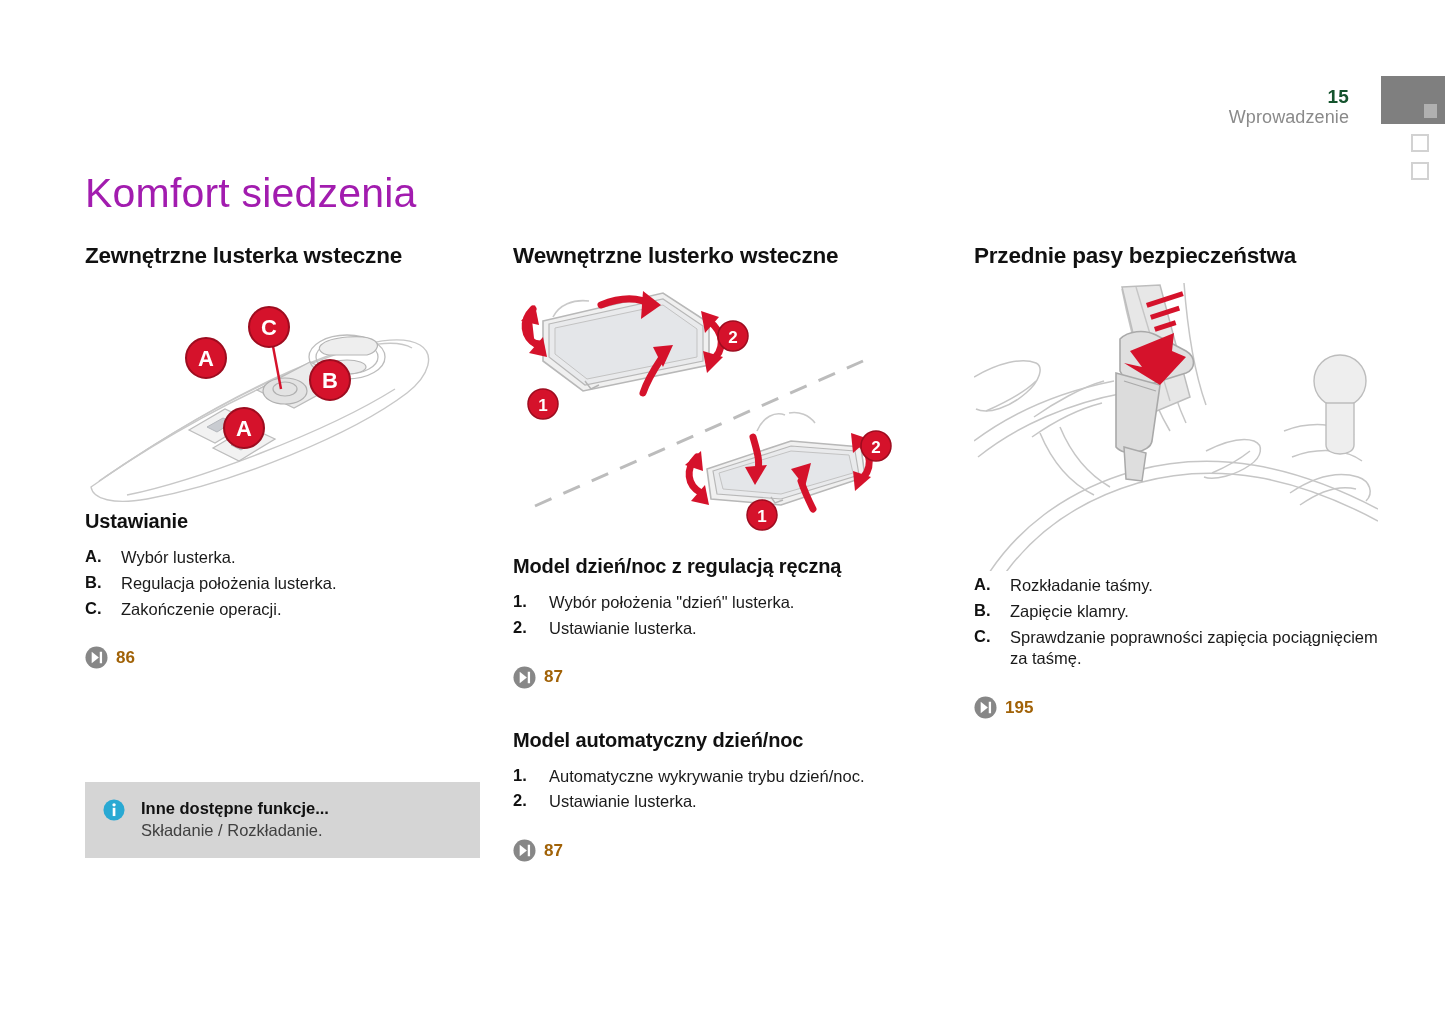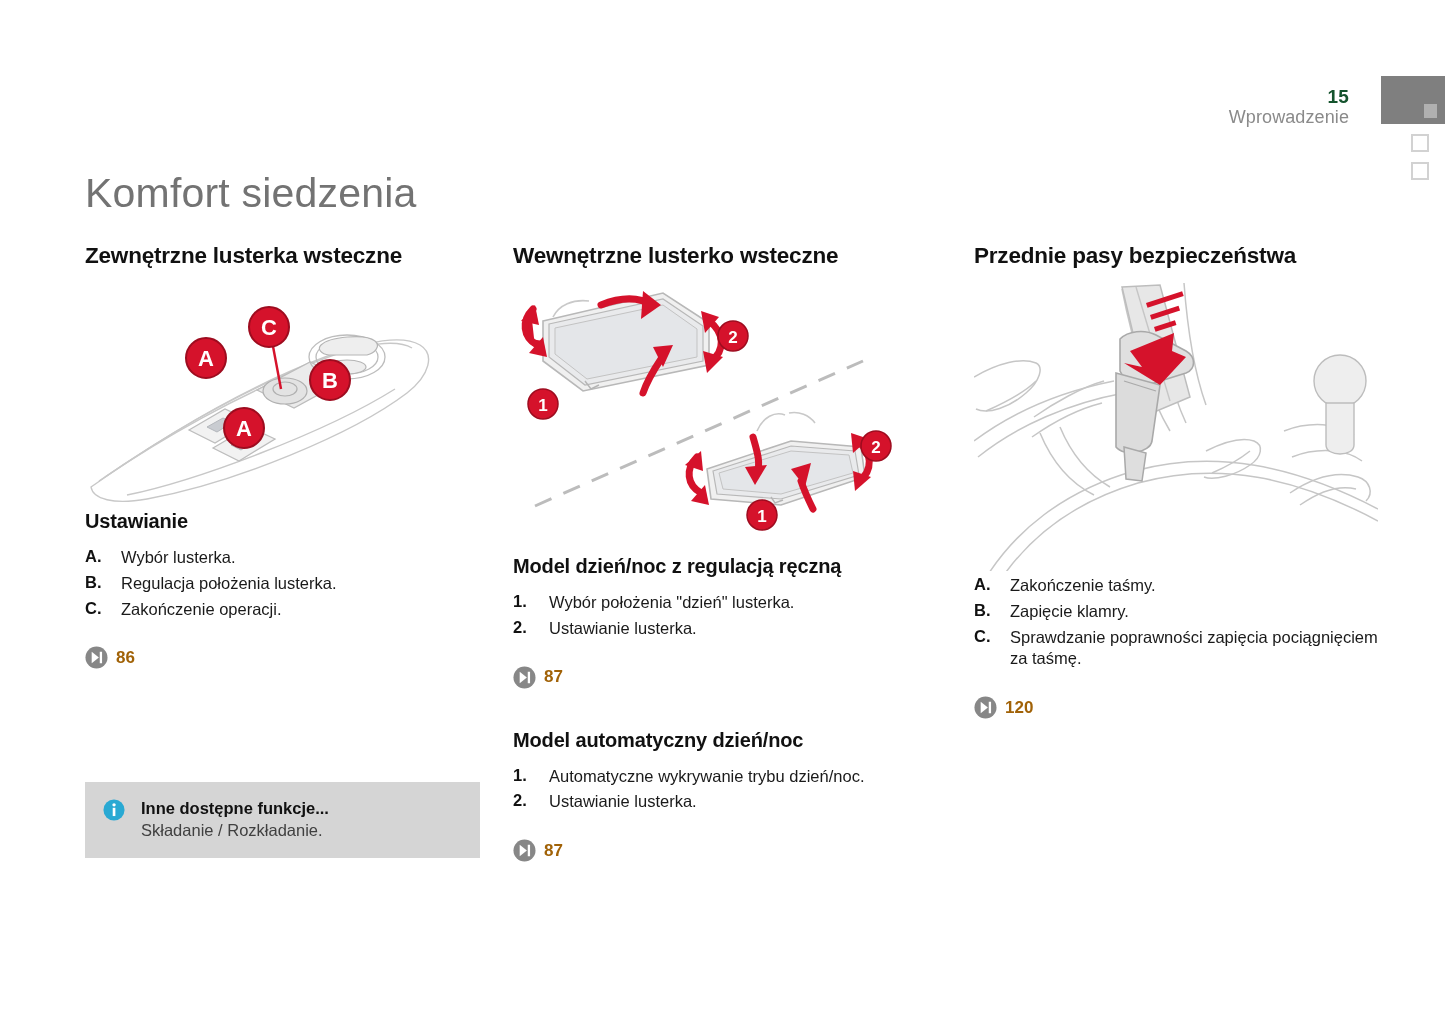--- a/index.html
+++ b/index.html
@@ -64,21 +64,21 @@
     box-sizing: border-box;
     background: #ffffff;
   }
 
   
   .page-title {
     position: absolute;
     left: 85px;
     top: 170px;
     font-size: 41px;
-    color: #737373;
+    color: #a21caf;
     letter-spacing: 0.2px;
     white-space: nowrap;
   }
 
   
   .column {
     position: absolute;
     top: 231px;
     width: 400px;
   }
@@ -483,33 +483,33 @@
         <rect x="172" y="22" width="38" height="5" transform="rotate(-18 172 22)"></rect>
         <rect x="176" y="34" width="30" height="5" transform="rotate(-18 176 34)"></rect>
         <rect x="180" y="46" width="22" height="5" transform="rotate(-18 180 46)"></rect>
       </g>
     </svg>
   </div>
 
   <div class="item-list">
     <div class="item-row">
       <span class="item-key">A.</span>
-      <span class="item-text">Zakończenie taśmy.</span>
+      <span class="item-text">Rozkładanie taśmy.</span>
     </div>
     <div class="item-row">
       <span class="item-key">B.</span>
       <span class="item-text">Zapięcie klamry.</span>
     </div>
     <div class="item-row">
       <span class="item-key">C.</span>
       <span class="item-text">Sprawdzanie poprawności zapięcia pociągnięciem za taśmę.</span>
     </div>
   </div>
 
   <div class="page-ref">
     <svg class="ref-icon" viewBox="0 0 24 24">
       <circle cx="12" cy="12" r="11.5" fill="#878787"></circle>
       <path d="M7 6 L14.5 12 L7 18 Z" fill="#ffffff"></path>
       <rect x="15.4" y="6" width="2.4" height="12" fill="#ffffff"></rect>
     </svg>
-    <span class="ref-number">120</span>
+    <span class="ref-number">195</span>
   </div>
 </div>
 
 </body></html>

